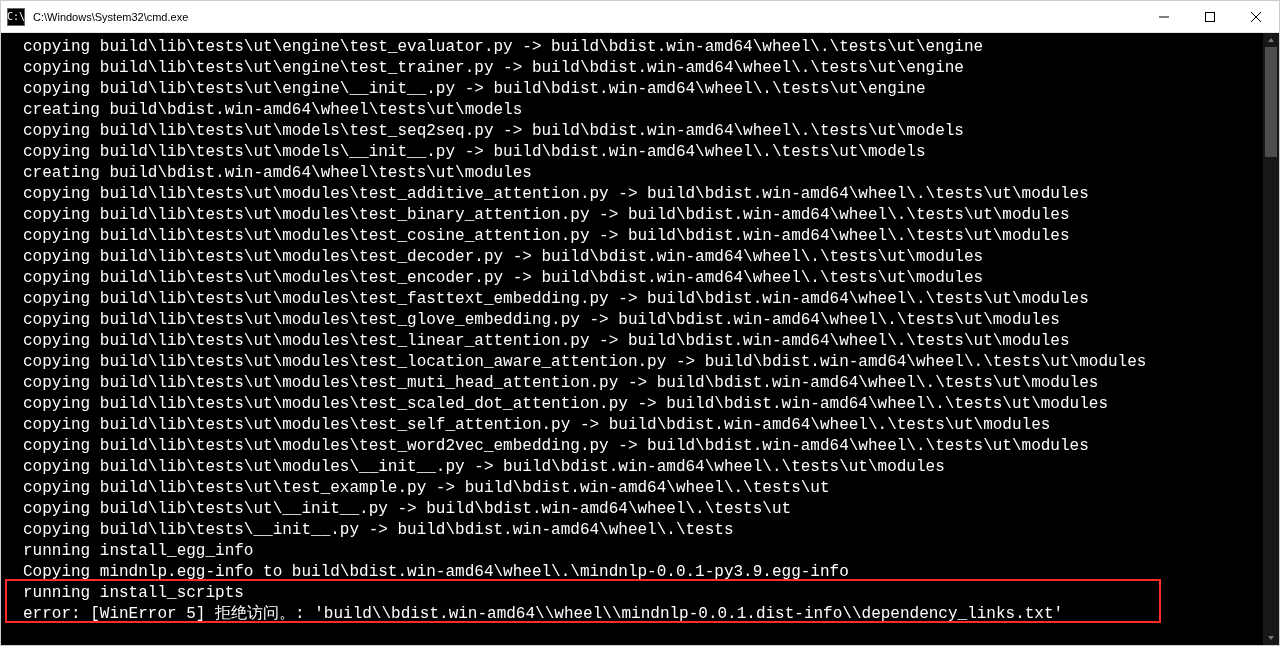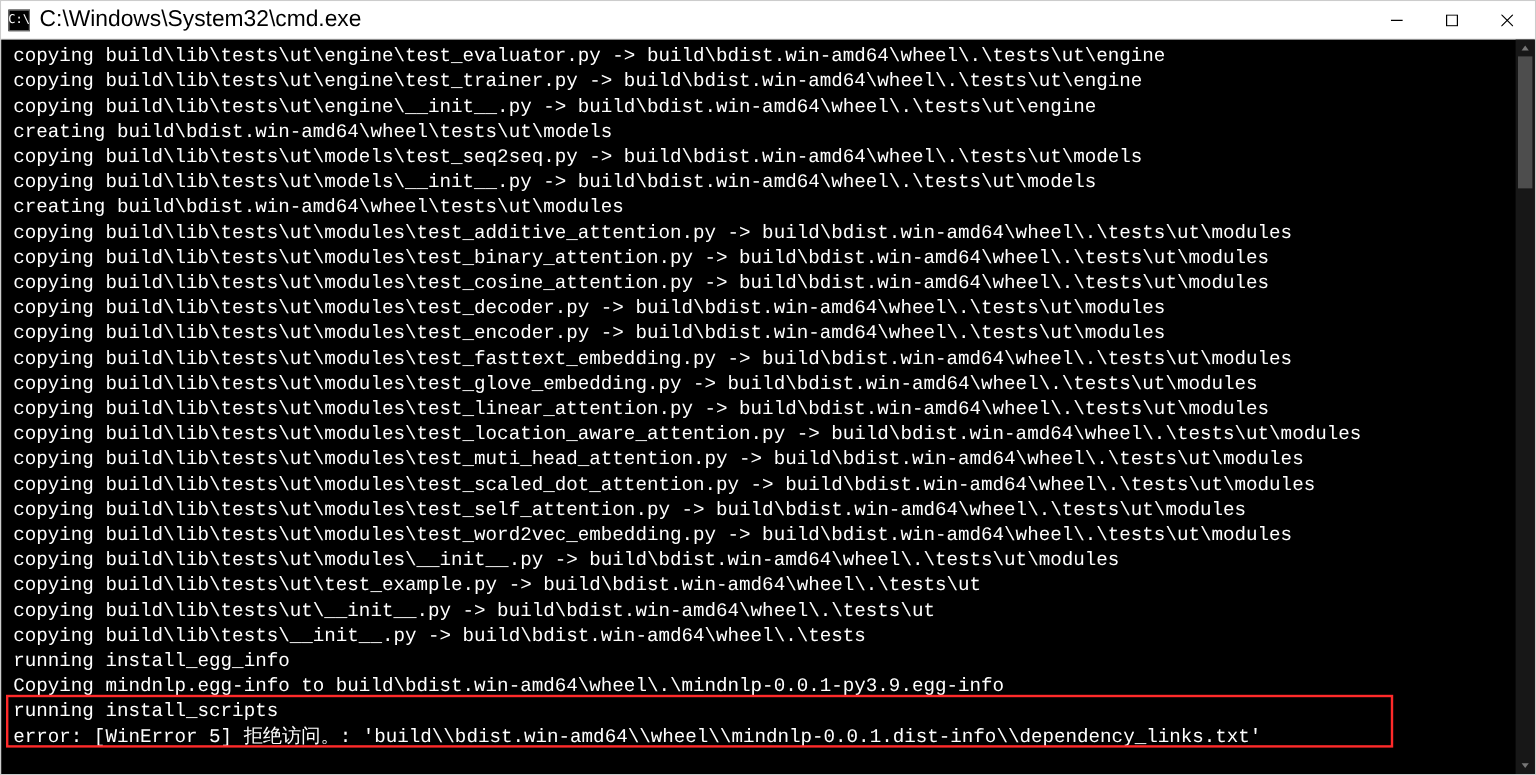--- a/index.html
+++ b/index.html
@@ -1,26 +1,26 @@
 <!DOCTYPE html>
 <html><head>
 <meta charset="utf-8">
 <style>
   * { margin: 0; padding: 0; box-sizing: border-box; }
   html, body { width: 1280px; height: 646px; overflow: hidden; font-family: "Segoe UI", Tahoma, sans-serif; background: #f0f0f0; }
   .window { width: 1280px; height: 646px; background: #ffffff; display: flex; flex-direction: column; border: 1px solid #cccccc; }
   .titlebar { height: 32px; background: #ffffff; display: flex; align-items: center; padding-left: 6px; border-bottom: 1px solid #e5e5e5; }
   .titlebar .sys-icon { width: 18px; height: 18px; background: #000; border: 1px solid #666; display: flex; align-items: center; justify-content: center; margin-right: 8px; flex-shrink:0; }
   .titlebar .sys-icon span { color:#fff; font-family: Consolas, monospace; font-size:10px; line-height:1; }
-  .titlebar .title { font-size: 19px; color: #000; flex: 1; white-space: nowrap; overflow: hidden; text-overflow: ellipsis; }
+  .titlebar .title { font-size: 11px; color: #000; flex: 1; white-space: nowrap; overflow: hidden; text-overflow: ellipsis; }
   .win-controls { display: flex; height: 100%; }
   .win-btn { width: 46px; height: 100%; display: flex; align-items: center; justify-content: center; color: #000; }
   .win-btn svg { width: 10px; height: 10px; stroke: currentColor; stroke-width: 1; fill: none; }
   .client { flex: 1; display: flex; background: #000000; position: relative; }
-  .console { flex: 1; overflow: hidden; padding: 4px 6px 0 10px; }
+  .console { flex: 1; overflow: hidden; padding: 4px 6px 0 22px; }
   .console pre { font-family: Consolas, "Courier New", monospace; font-size: 16px; line-height: 21px; color: #ffffff; white-space: pre; letter-spacing: 0px; }
   .highlight-box { position: absolute; border: 2px solid #ff2a2a; pointer-events: none; }
   .scrollbar { width: 16px; background: #171717; position: relative; }
   .scroll-thumb { position: absolute; left: 2px; right: 2px; top: 14px; height: 110px; background: #4d4d4d; border-radius: 0; }
   .scroll-arrow { position: absolute; left: 0; right: 0; height: 14px; display:flex; align-items:center; justify-content:center; }
   .scroll-arrow.up { top: 0; }
   .scroll-arrow.down { bottom: 0; }
   .scroll-arrow svg { width:8px; height:8px; fill:#777; }
 </style>
 </head>

